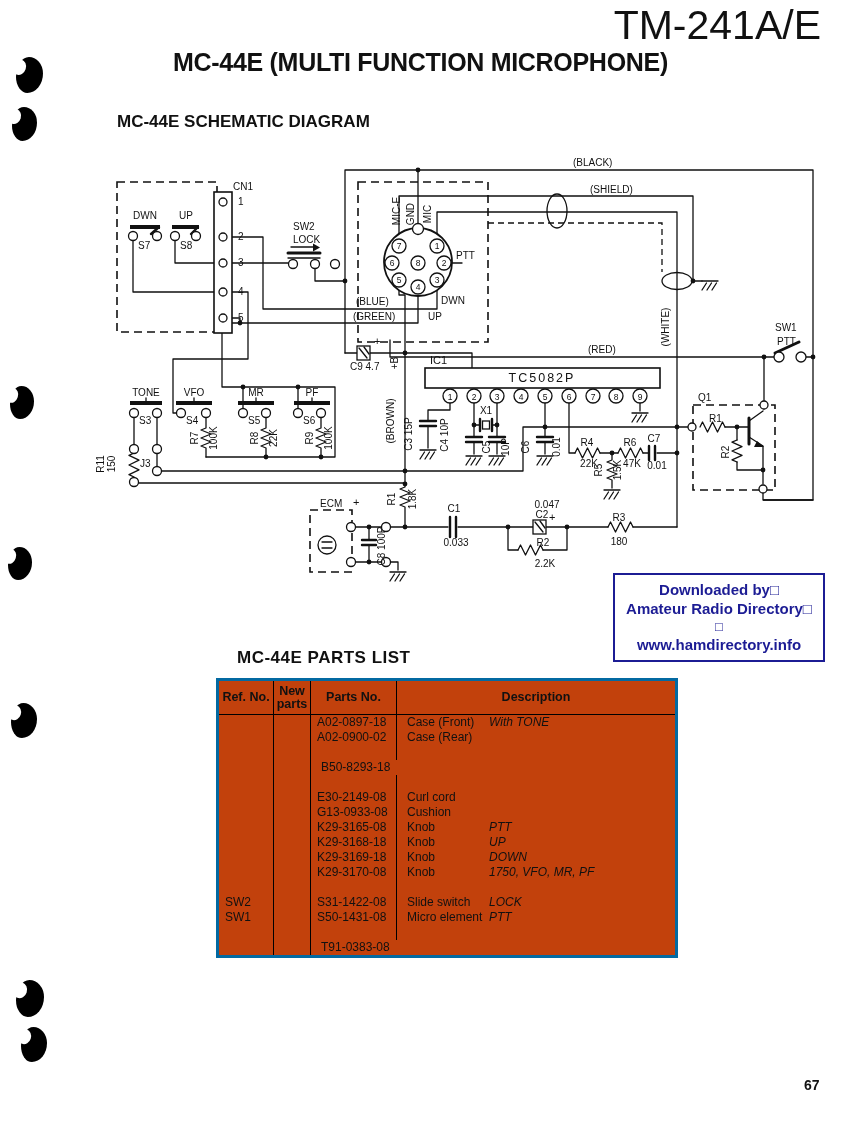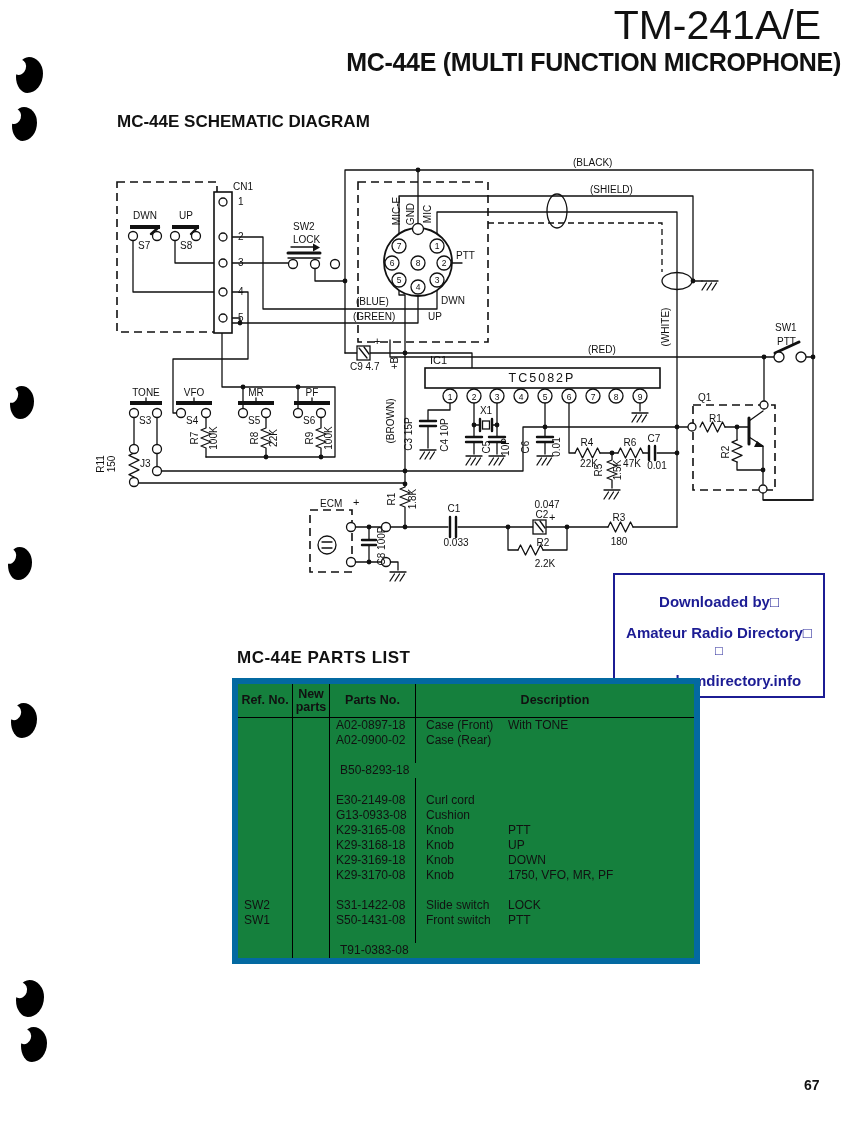--- a/index.html
+++ b/index.html
@@ -1,45 +1,45 @@
 <!DOCTYPE html>
 <html><head>
 <meta charset="utf-8">
 <style>
   html,body{margin:0;padding:0;background:#fff;}
   .page{position:relative;width:841px;height:1122px;background:#fff;overflow:hidden;
         font-family:"Liberation Sans",sans-serif;color:#111;}
   .model-title{position:absolute;right:20px;top:2px;font-size:41px;font-weight:400;letter-spacing:0px;}
-  .main-heading{position:absolute;left:0;top:48px;width:100%;text-align:right;
+  .main-heading{position:absolute;left:0;top:48px;width:100%;text-align:center;
         font-size:25px;font-weight:700;letter-spacing:-0.3px;}
   .sub-heading{position:absolute;left:117px;top:112px;font-size:17px;font-weight:700;}
   .page-num{position:absolute;left:804px;top:1077px;font-size:14px;font-weight:700;}
 
   
   .blob{position:absolute;background:#000;border-radius:48% 52% 58% 42%/55% 46% 54% 45%;}
   .blob::after{content:"";position:absolute;left:-16%;top:6%;width:52%;height:44%;
         background:#fff;border-radius:50%;transform:rotate(18deg);}
 
   
   .wmark{position:absolute;left:613px;top:573px;width:208px;border:2.5px solid #1c1c94;
         color:#1c1c94;font-weight:700;text-align:center;padding:5px 0 6px;background:#fff;}
-  .wmark .l{font-size:15px;line-height:19px;margin-top:12px;}
+  .wmark .l{font-size:15px;line-height:19px;}
   .wmark .s{font-size:13px;line-height:17px;}
 
   
   .plist-title{position:absolute;left:237px;top:648px;font-size:17px;font-weight:700;letter-spacing:0.5px;}
-  .ptable{position:absolute;left:232px;top:678px;width:456px;border:6px solid #0369a1;background:#15803d;}
+  .ptable{position:absolute;left:216px;top:678px;width:456px;border:3px solid #0369a1;background:#c2410c;}
   .phead{display:grid;grid-template-columns:55px 37px 86px 1fr;border-bottom:1.5px solid #000;height:33px;}
   .phead div{border-right:1.2px solid #000;display:flex;align-items:center;justify-content:center;
         font-weight:700;font-size:12.5px;text-align:center;line-height:13px;}
   .phead div:last-child{border-right:none;}
   .prow{display:grid;grid-template-columns:55px 37px 86px 1fr;height:15px;font-size:12px;line-height:15px;}
   .prow div{border-right:1.2px solid #000;padding-left:6px;white-space:nowrap;overflow:visible;}
   .prow div:last-child{border-right:none;position:relative;padding-left:10px;}
-  .prow .d2{position:absolute;left:92px;top:0;padding-left:0;}
+  .prow .d2{position:absolute;left:92px;top:0;padding-left:0;font-style:italic;}
 
   
   svg{position:absolute;left:95px;top:145px;}
   .w{fill:none;stroke:#111;stroke-width:1.3;stroke-linecap:round;stroke-linejoin:round;}
   .wd{fill:none;stroke:#111;stroke-width:1.3;stroke-dasharray:6 4;}
   .box{fill:none;stroke:#111;stroke-width:1.6;stroke-dasharray:8 5;}
   .b2{stroke-width:2.4;}
   .b3{stroke-width:3;}
   .b4{stroke-width:4;stroke-linecap:butt;}
   .oc{fill:#fff;stroke:#111;stroke-width:1.3;}
@@ -462,21 +462,21 @@
     <div class="prow">
         <div>SW2</div>
         <div></div>
         <div>S31-1422-08</div>
         <div><span>Slide switch</span><span class="d2">LOCK</span></div>
       </div>
     <div class="prow">
         <div>SW1</div>
         <div></div>
         <div>S50-1431-08</div>
-        <div><span>Front switch</span><span class="d2">PTT</span></div>
+        <div><span>Micro element</span><span class="d2">PTT</span></div>
       </div>
     <div class="prow">
         <div></div>
         <div></div>
         <div></div>
         <div><span></span><span class="d2"></span></div>
       </div>
     <div class="prow">
         <div></div>
         <div></div>

